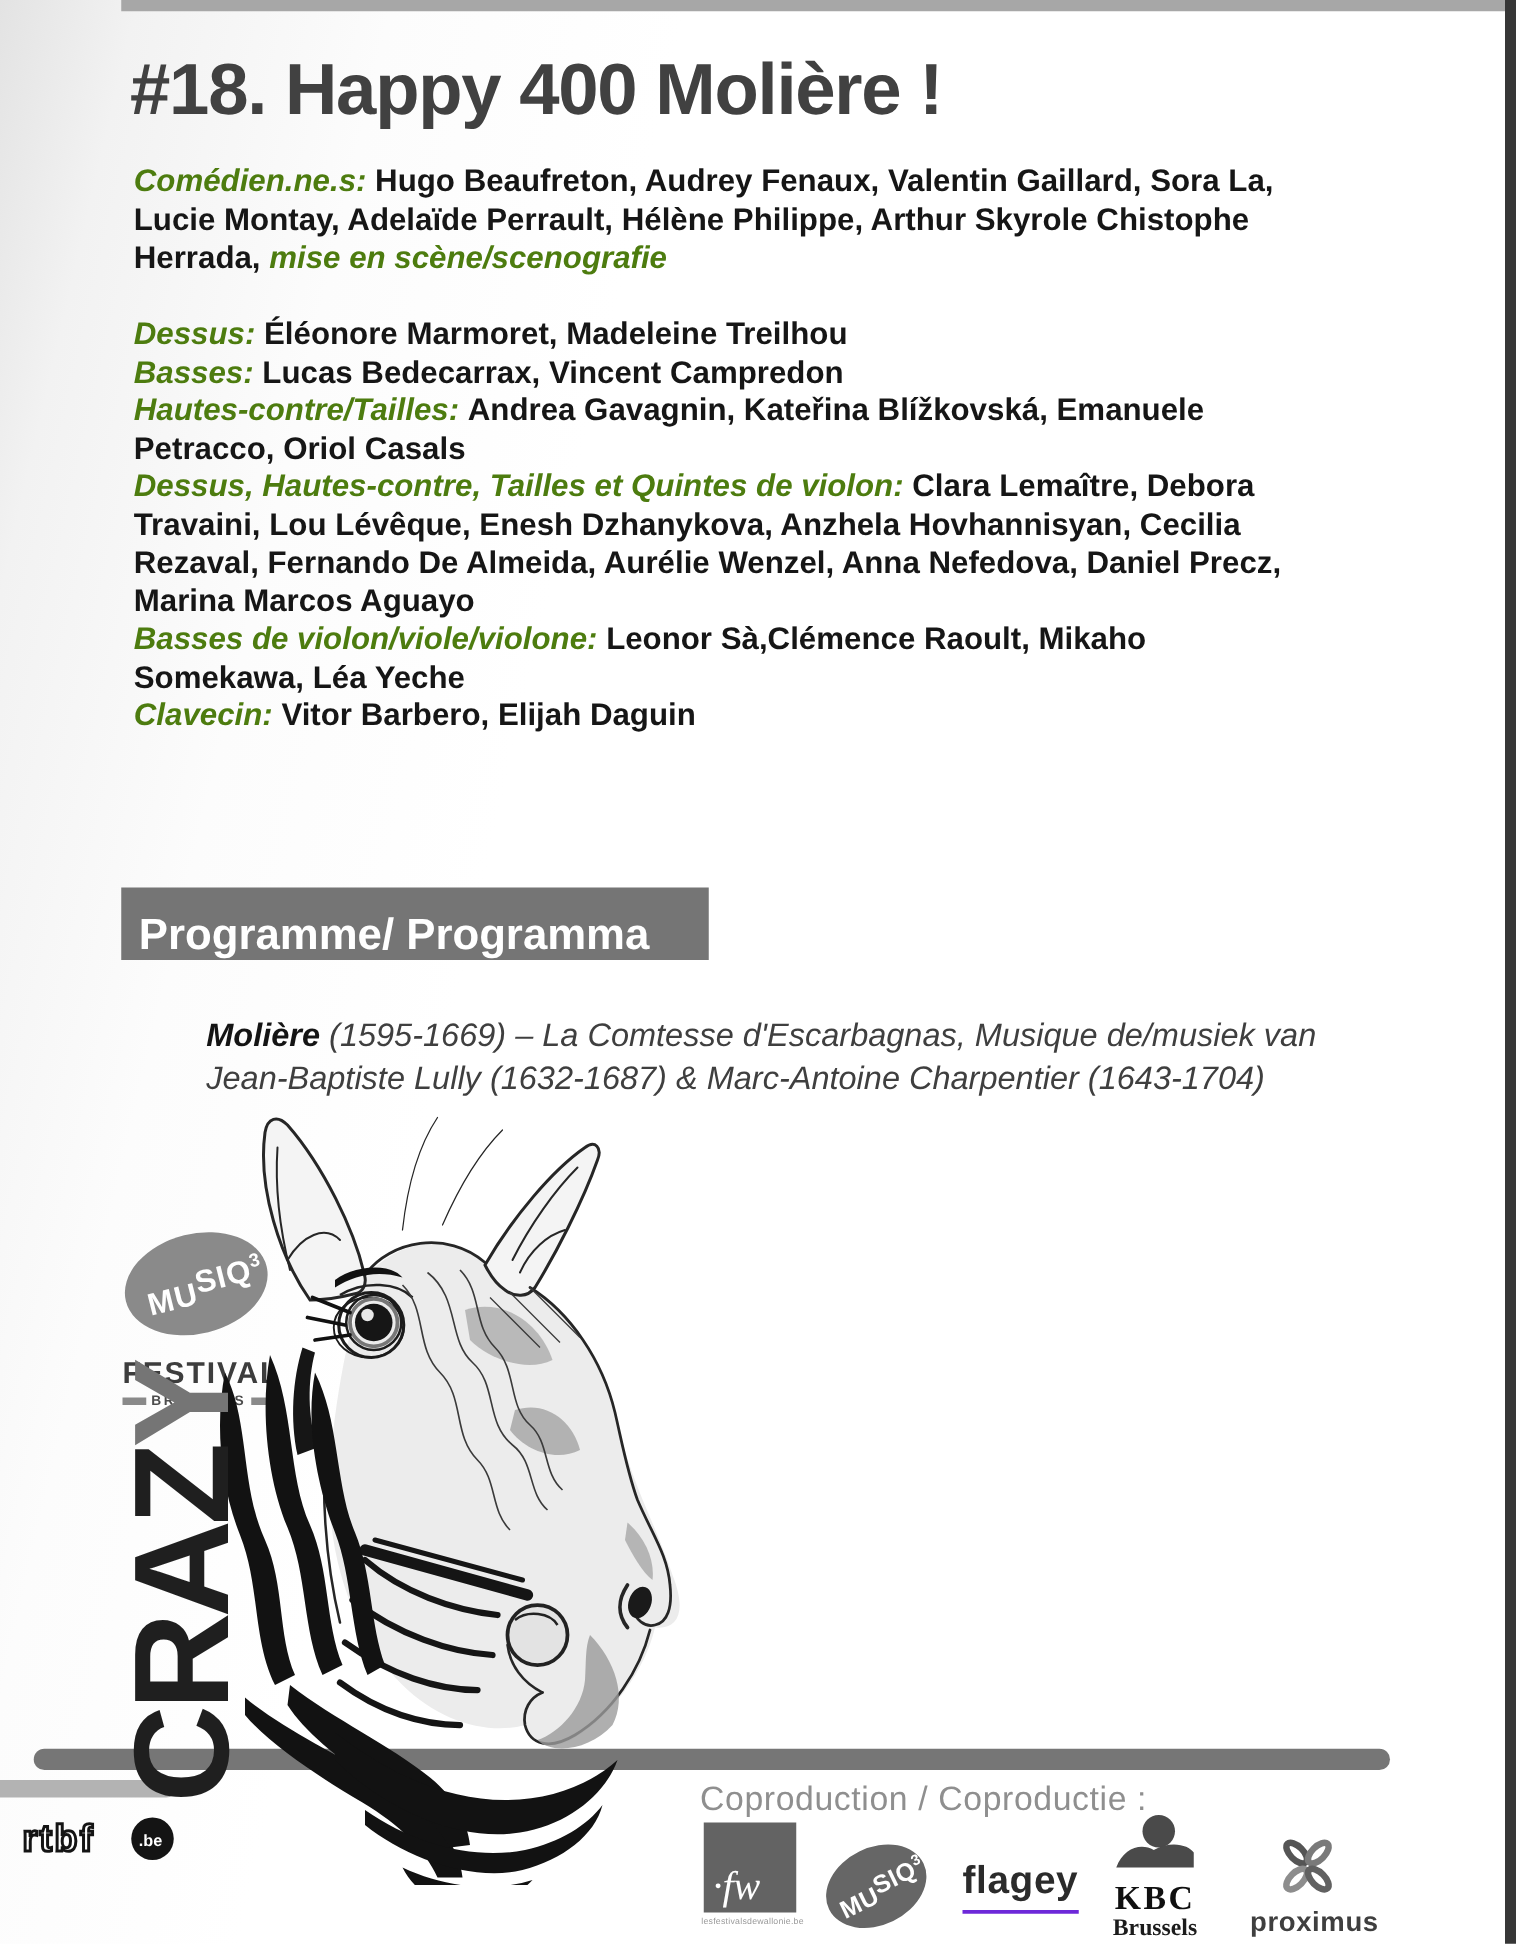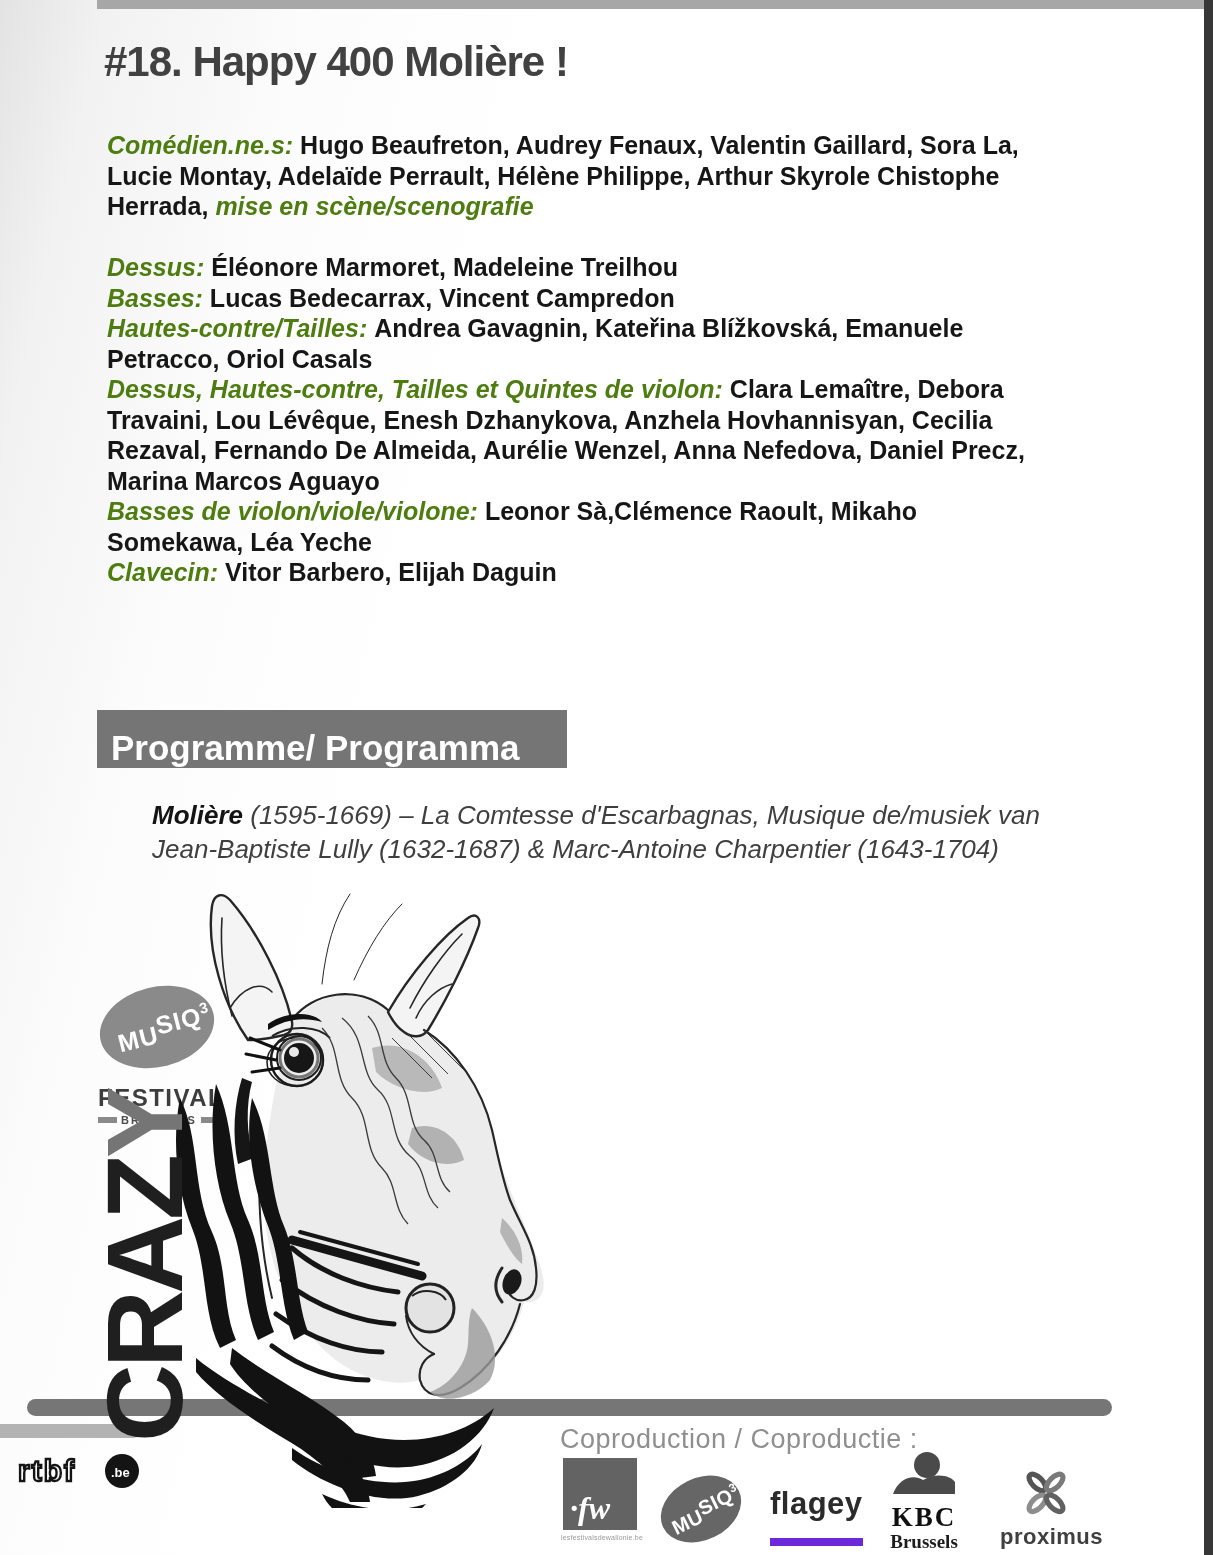--- a/index.html
+++ b/index.html
@@ -6,21 +6,21 @@
   body{
     width:1213px;height:1555px;position:relative;overflow:hidden;
     font-family:"Liberation Sans",sans-serif;
     background:linear-gradient(103deg,#e3e3e3 0%,#f2f2f2 7%,#fcfcfc 20%,#ffffff 35%,#ffffff 100%);
   }
   .abs{position:absolute;}
   
   .top-rule{left:97px;top:0;width:1107px;height:9px;background:#a7a7a7;}
   .edge-strip{left:1204px;top:0;width:9px;height:1555px;background:#373737;}
   
-  .page-title{left:104px;top:38px;width:1060px;font-size:42px;font-weight:800;color:#414141;letter-spacing:-1px;}
+  .page-title{left:104px;top:38px;width:1060px;font-size:58px;font-weight:800;color:#414141;letter-spacing:-1px;}
   
   .cast{left:107px;width:950px;font-size:25px;line-height:30.5px;color:#1f1f1f;}
   .cast-intro{top:130px;}
   .cast-list{top:252px;}
   .it{font-style:italic;font-weight:700;color:#4d7c0f;}
   .bd{font-weight:700;color:#161616;}
   
   .banner{left:97px;top:710px;width:470px;height:58px;background:#757575;display:flex;align-items:flex-end;padding-left:14px;box-sizing:border-box;}
   .banner span{color:#ffffff;font-size:35px;font-weight:800;letter-spacing:0;}
   .prog-entry{left:152px;top:798px;width:960px;font-size:26px;line-height:34px;font-style:italic;color:#3f3f3f;}
@@ -36,24 +36,24 @@
          font-size:108px;font-weight:800;letter-spacing:-4px;line-height:0.85;white-space:nowrap;z-index:6;}
   .crazy .dark{color:#1f1f1f;}
   .crazy .lite{color:#757575;}
   
   .footer-rule{left:27px;top:1399px;width:1085px;height:17px;border-radius:9px;background:#767676;z-index:2;}
   .footer-rule-light{left:0;top:1424px;width:140px;height:14px;border-radius:0 7px 7px 0;background:#b3b3b3;z-index:2;}
   .zebra{left:172px;top:888px;z-index:5;}
   
   .copro{left:560px;top:1424px;font-size:27px;font-weight:300;letter-spacing:0.5px;color:#8f8f8f;z-index:3;}
   .fw{left:563px;top:1458px;width:74px;height:72px;background:#636363;display:flex;align-items:flex-end;padding:0 0 6px 7px;box-sizing:border-box;z-index:3;}
-  .fw .mark{color:#ffffff;font-size:32px;font-style:italic;font-family:"Liberation Serif",serif;font-weight:700;line-height:1;}
+  .fw .mark{color:#ffffff;font-size:32px;font-style:italic;font-family:"Liberation Serif",serif;font-weight:400;line-height:1;}
   .fw-caption{left:561px;top:1534px;width:80px;font-size:7px;color:#9a9a9a;letter-spacing:0.2px;z-index:3;}
   .musiq3-badge{left:653px;top:1466px;z-index:3;}
-  .flagey{left:770px;top:1486px;font-size:31px;font-weight:700;color:#2b2b2b;border-bottom:8px solid #6d28d9;padding-bottom:16px;letter-spacing:0.5px;z-index:3;}
+  .flagey{left:770px;top:1486px;font-size:31px;font-weight:700;color:#2b2b2b;border-bottom:3px solid #6d28d9;padding-bottom:6px;letter-spacing:0.5px;z-index:3;}
   .kbc{left:884px;top:1452px;width:80px;text-align:center;z-index:3;}
   .kbc-word{font-family:"Liberation Serif",serif;font-size:27px;font-weight:900;letter-spacing:2px;color:#101010;line-height:1.0;}
   .kbc-city{font-family:"Liberation Serif",serif;font-size:19px;font-weight:700;color:#1c1c1c;}
   .prox{left:1000px;top:1466px;width:92px;text-align:center;z-index:3;}
   .prox-word{font-size:22px;font-weight:600;color:#3f3f3f;letter-spacing:0.5px;margin-top:2px;}
   .rtbf{left:16px;top:1450px;z-index:3;}
 </style>
 </head>
 <body>
 
@@ -70,21 +70,21 @@
   <div><span class="it">Hautes-contre/Tailles: </span><span class="bd">Andrea Gavagnin, Kateřina Blížkovská, Emanuele Petracco, Oriol Casals</span></div>
   <div><span class="it">Dessus, Hautes-contre, Tailles et Quintes de violon: </span><span class="bd">Clara Lemaître, Debora Travaini, Lou Lévêque, Enesh Dzhanykova, Anzhela Hovhannisyan, Cecilia Rezaval, Fernando De Almeida, Aurélie Wenzel, Anna Nefedova, Daniel Precz, Marina Marcos Aguayo</span></div>
   <div><span class="it">Basses de violon/viole/violone: </span><span class="bd">Leonor Sà,Clémence Raoult, Mikaho Somekawa, Léa Yeche</span></div>
   <div><span class="it">Clavecin: </span><span class="bd">Vitor Barbero, Elijah Daguin</span></div>
 </div>
 
 <div class="abs banner">
   <span>Programme/ Programma</span>
 </div>
 
-<p class="abs prog-entry" style="margin:0"><span class="composer">Molière </span><span>(1595-1669) – La Comtesse d'Escarbagnas, Musique de/musiek van Jean-Baptiste Lully (1632-1687) &amp; Marc-Antoine Charpentier (1643-1704)</span></p>
+<p class="abs prog-entry" style="margin:13px"><span class="composer">Molière </span><span>(1595-1669) – La Comtesse d'Escarbagnas, Musique de/musiek van Jean-Baptiste Lully (1632-1687) &amp; Marc-Antoine Charpentier (1643-1704)</span></p>
 
 <div class="abs fest">
   <svg width="126" height="96" viewBox="0 0 126 96">
     <ellipse cx="61" cy="45" rx="58" ry="40" transform="rotate(-14 61 45)" fill="#8a8a8a"></ellipse>
     <text transform="rotate(-14 61 47)" x="20" y="61" font-size="25" font-weight="bold" fill="#ffffff" letter-spacing="1"><tspan>MU</tspan><tspan dy="-8">SIQ</tspan><tspan dy="-10" font-size="15">3</tspan></text>
   </svg>
   <div class="fest-word">FESTIVAL</div>
   <div class="brx">
     <span class="rule"></span>
     <span class="txt">BRUSSELS</span>

